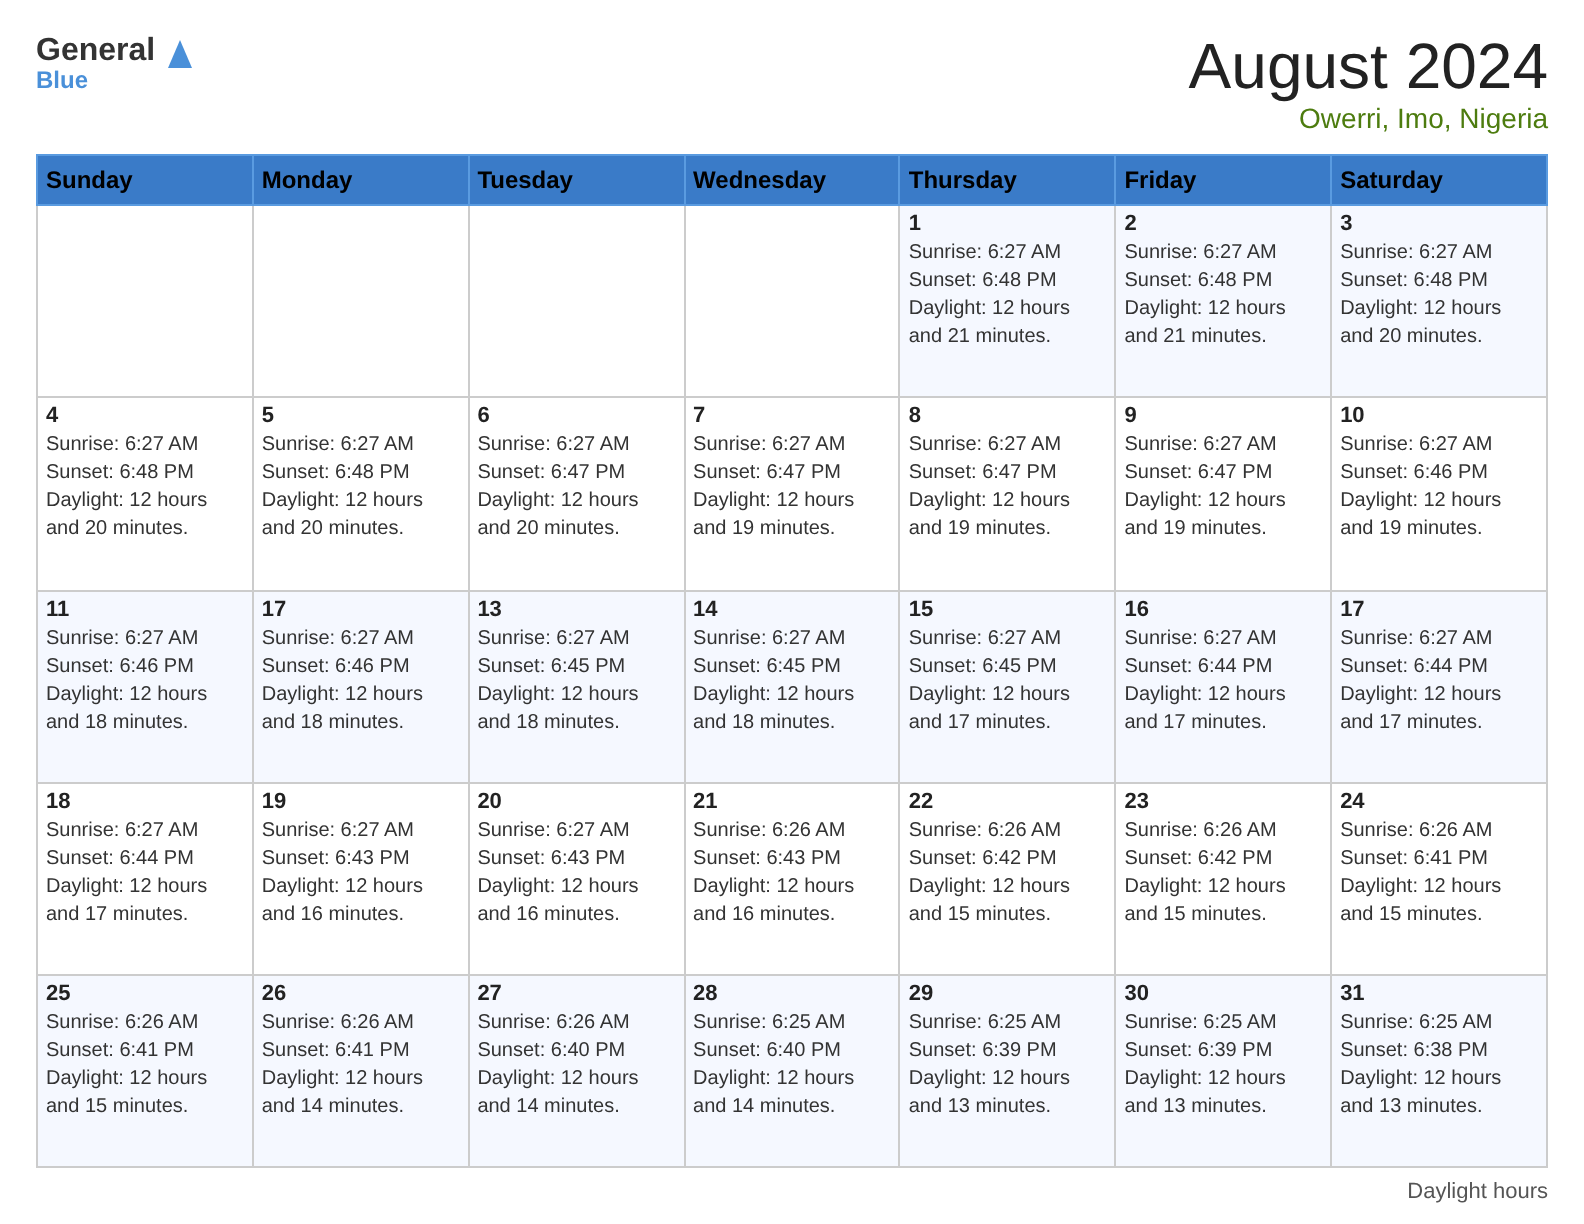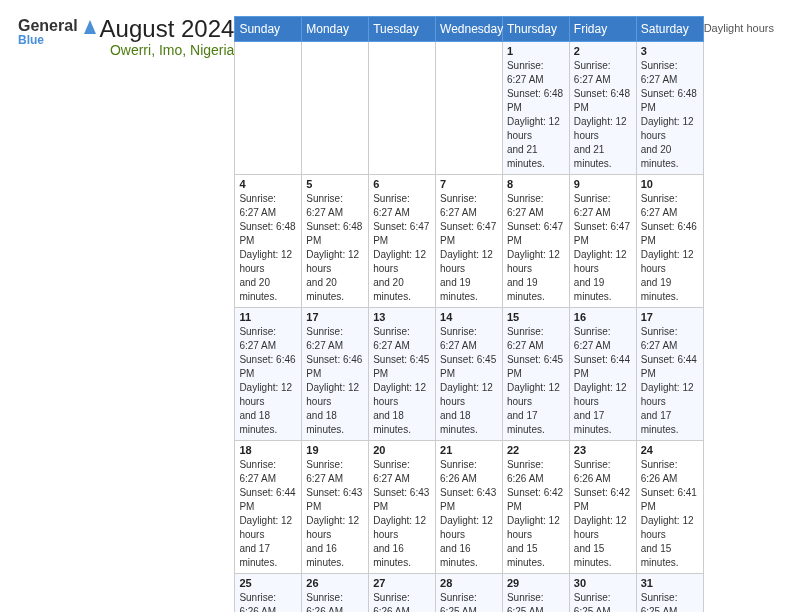--- a/index.html
+++ b/index.html
@@ -8,57 +8,57 @@
       background: #fff;
       width: 792px;
       height: 612px;
       overflow: hidden;
     }
     .page {
       width: 792px;
       height: 612px;
       padding: 16px 18px 10px 18px;
       display: flex;
-      flex-direction: row;
+      flex-direction: column;
     }
     .header {
       display: flex;
       justify-content: space-between;
       align-items: flex-start;
       margin-bottom: 10px;
     }
     .logo {
       display: flex;
       align-items: center;
       gap: 4px;
     }
     .title-block {
       text-align: right;
     }
     .month-year {
-      font-size: 24px;
+      font-size: 32px;
       font-weight: normal;
       color: #222;
       line-height: 1.1;
     }
     .location {
       font-size: 14px;
       color: #4d7c0f;
     }
     .calendar-table {
       width: 100%;
       border-collapse: collapse;
       flex: 1;
       table-layout: fixed;
     }
     .calendar-table th {
       background: #3a7bc8;
-      color: #ffffff;
+      color: #000000;
       font-size: 12px;
-      font-weight: normal;
+      font-weight: bold;
       padding: 5px 4px;
       text-align: left;
       border: 1px solid #5a9be0;
     }
     .calendar-table td {
       border: 1px solid #ccc;
       vertical-align: top;
       padding: 3px 4px;
       font-size: 9.5px;
       color: #333;

